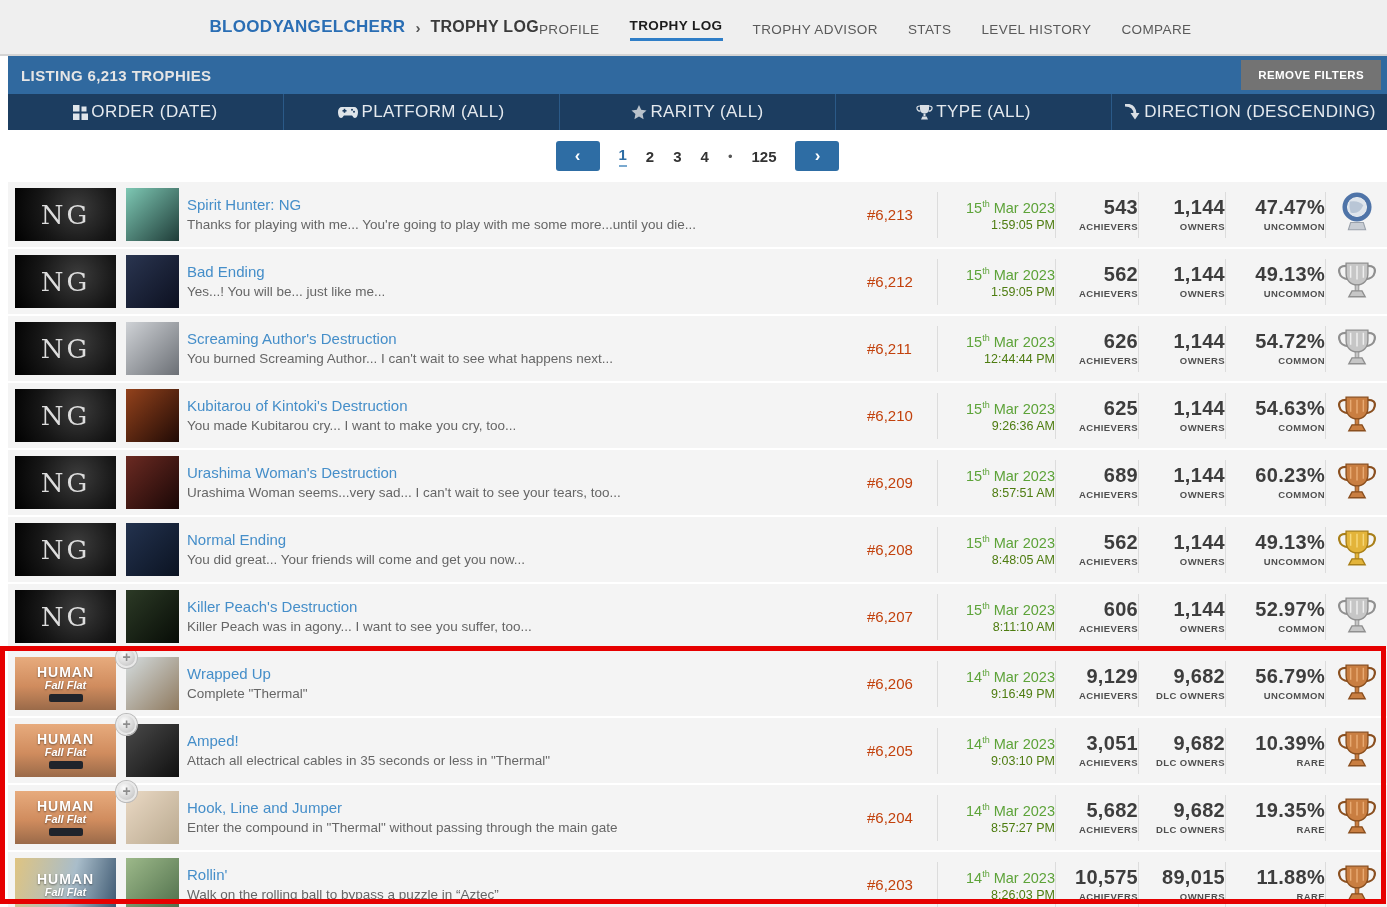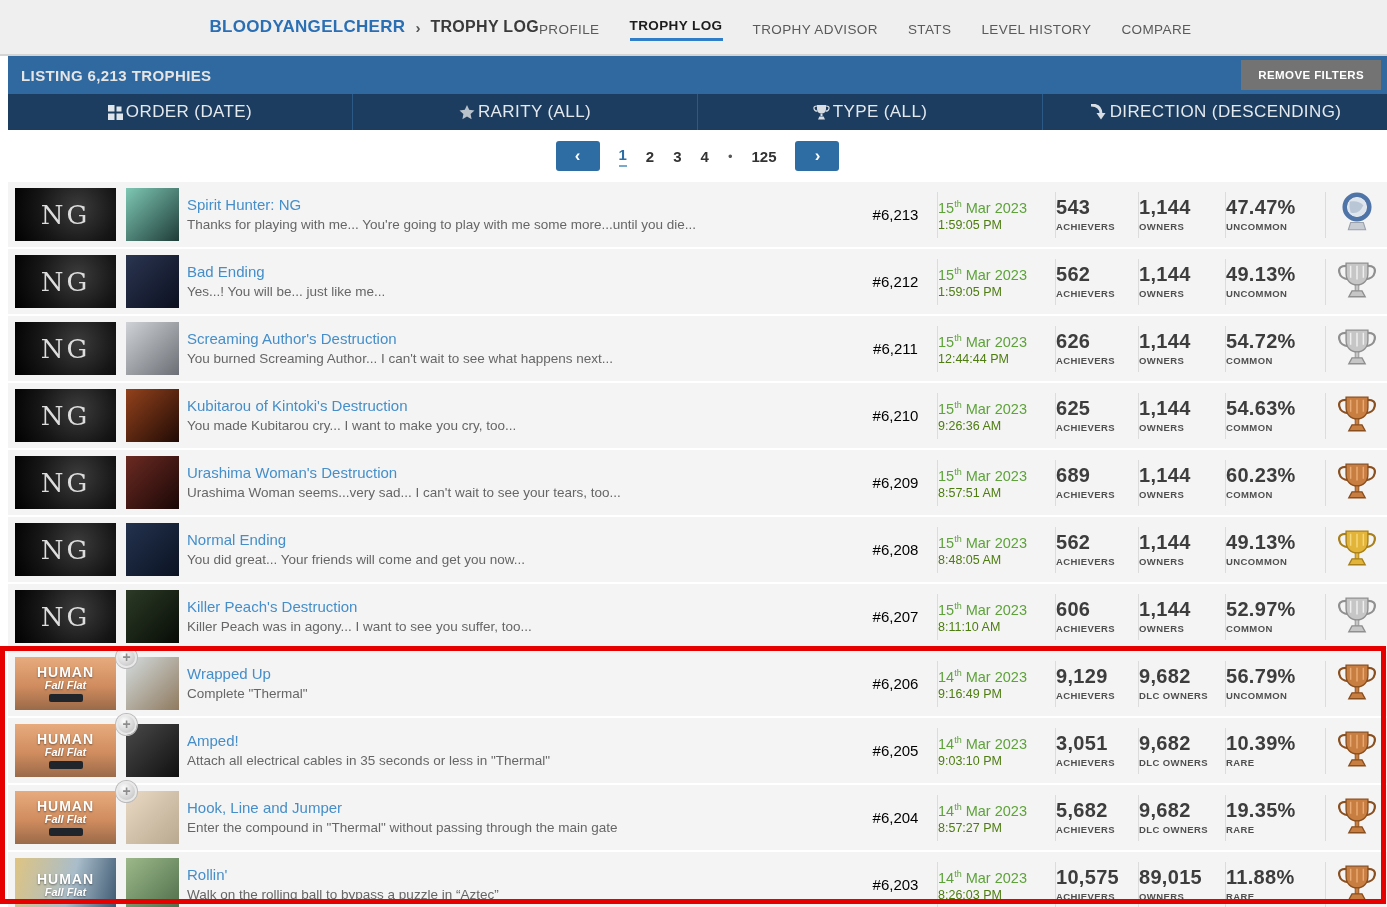--- a/index.html
+++ b/index.html
@@ -59,23 +59,23 @@
     text-shadow:0 1px 2px rgba(0,0,0,.45); line-height:12px; }
   .hff-tag { width:34px; height:8px; background:#20242b; border-radius:2px; margin-top:3px; }
   .trophy-thumb { width:53px; height:53px; margin-left:10px; flex:none; position:relative; cursor:pointer; }
   .dlc-badge { position:absolute; left:-10px; top:-10px; width:21px; height:21px; border-radius:50%;
     background:radial-gradient(circle at 35% 30%, #fdfdfd, #cfcfcf 70%, #b5b5b5);
     border:2px solid #e9e9e9; box-shadow:0 0 0 1px #bbb; color:#8d8d8d; font-weight:bold;
     font-size:14px; line-height:17px; text-align:center; }
   .ttext { flex:1; margin-left:8px; min-width:0; padding-right:8px; }
   .ttitle { color:#458ec9; font-size:15px; line-height:19px; cursor:pointer; }
   .tdesc { color:#666; font-size:13.5px; line-height:18px; margin-top:2px; }
-  .stat { flex:none; display:flex; flex-direction:column; align-items:flex-start; justify-content:center;
+  .stat { flex:none; display:flex; flex-direction:column; align-items:flex-end; justify-content:center;
     align-self:center; height:46px; border-left:1px solid #dcdcdc; }
-  .rank { flex:none; width:70px; text-align:center; color:#000000; font-size:15px; padding-right:13px; }
+  .rank { flex:none; width:70px; text-align:left; color:#c2410c; font-size:15px; padding-right:13px; }
   .datecol { width:118px; }
   .dline { color:#5da339; font-size:14.5px; line-height:17px; }
   .dline sup { font-size:9px; }
   .tline { color:#4d7c0f; font-size:12.5px; line-height:16px; }
   .achcol { width:83px; } .owncol { width:87px; } .pctcol { width:100px; }
   .bignum { color:#3d3d3d; font-weight:bold; font-size:20px; line-height:21px; letter-spacing:.3px; }
   .smlab { color:#4f4f4f; font-weight:bold; font-size:9.5px; letter-spacing:.4px; margin-top:3px; white-space:nowrap; }
   .tcup { width:62px; display:flex; align-items:center; justify-content:center; }
 
   
@@ -115,20 +115,32 @@
             <rect x="0" y="0" width="6.5" height="6.5" fill="#dfe5ea"></rect>
             <rect x="8.5" y="1.5" width="5" height="5" fill="#dfe5ea"></rect>
             <rect x="0" y="8.5" width="6.5" height="6.5" fill="#dfe5ea"></rect>
             <rect x="8.5" y="8.5" width="6.5" height="6.5" fill="#dfe5ea"></rect>
           </svg>
       </span>
       <span>ORDER (DATE)</span>
     </div>
     <div class="filter-cell">
       <span>
+        <svg width="20" height="14" viewBox="0 0 20 14">
+            <path d="M4 2 h12 c2.5 0 4 2 4 5 c0 3 -1.2 6 -3 6 c-1.4 0 -2-1.5 -3-2.5 h-8 c-1 1 -1.6 2.5 -3 2.5 c-1.8 0 -3 -3 -3 -6 c0 -3 1.5 -5 4 -5 z" fill="#dfe5ea"></path>
+            <rect x="4.5" y="5" width="4" height="1.6" fill="#1c3d60"></rect>
+            <rect x="5.7" y="3.8" width="1.6" height="4" fill="#1c3d60"></rect>
+            <circle cx="14" cy="4.8" r="1" fill="#1c3d60"></circle>
+            <circle cx="16" cy="6.8" r="1" fill="#1c3d60"></circle>
+          </svg>
+      </span>
+      <span>PLATFORM (ALL)</span>
+    </div>
+    <div class="filter-cell">
+      <span>
         <svg width="16" height="15" viewBox="0 0 16 15">
             <path d="M8 0 l2.2 4.8 5.3 .6 -3.9 3.6 1 5.2 L8 11.6 3.4 14.2 l1 -5.2 L.5 5.4 l5.3 -.6 z" fill="#b9c2cb"></path>
           </svg>
       </span>
       <span>RARITY (ALL)</span>
     </div>
     <div class="filter-cell">
       <span>
         <svg width="17" height="17" viewBox="0 0 17 17">
             <path d="M4 1 h9 v4 c0 3 -2 4.6 -4.5 4.6 C6 9.6 4 8 4 5 z" fill="#d8dee4"></path>

